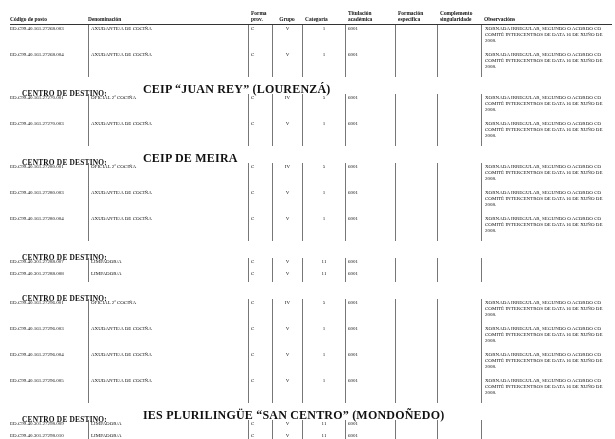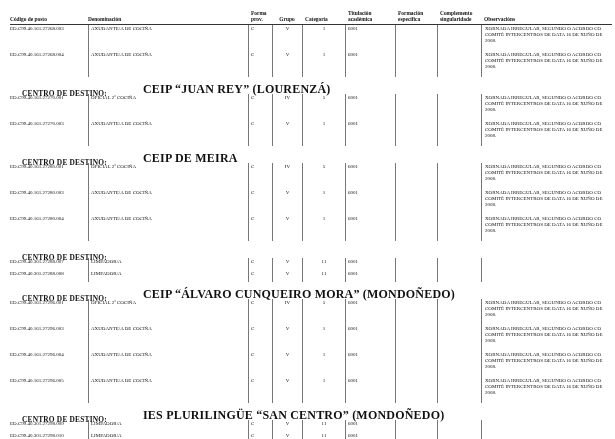--- a/index.html
+++ b/index.html
@@ -219,21 +219,20 @@
     <div class="cell bl padl"></div>
     <div class="cell bl padl"></div>
     <div class="cell bl obs"></div>
   </div>
 </div>
   </div>
 
   <div>
     <div class="section-header">
       <span class="section-label">CENTRO DE DESTINO:</span>
-      <span class="centre-name">CEIP “ÁLVARO CUNQUEIRO MORA” (MONDOÑEDO)</span>
     </div>
     <div>
   <div class="grid row">
     <div class="cell">ED.C99.40.161.27296.001</div>
     <div class="cell bl padl">OFICIAL 2ª COCIÑA</div>
     <div class="cell bl padl">C</div>
     <div class="cell bl center">IV</div>
     <div class="cell bl center">5</div>
     <div class="cell bl padl">6001</div>
     <div class="cell bl padl"></div>

